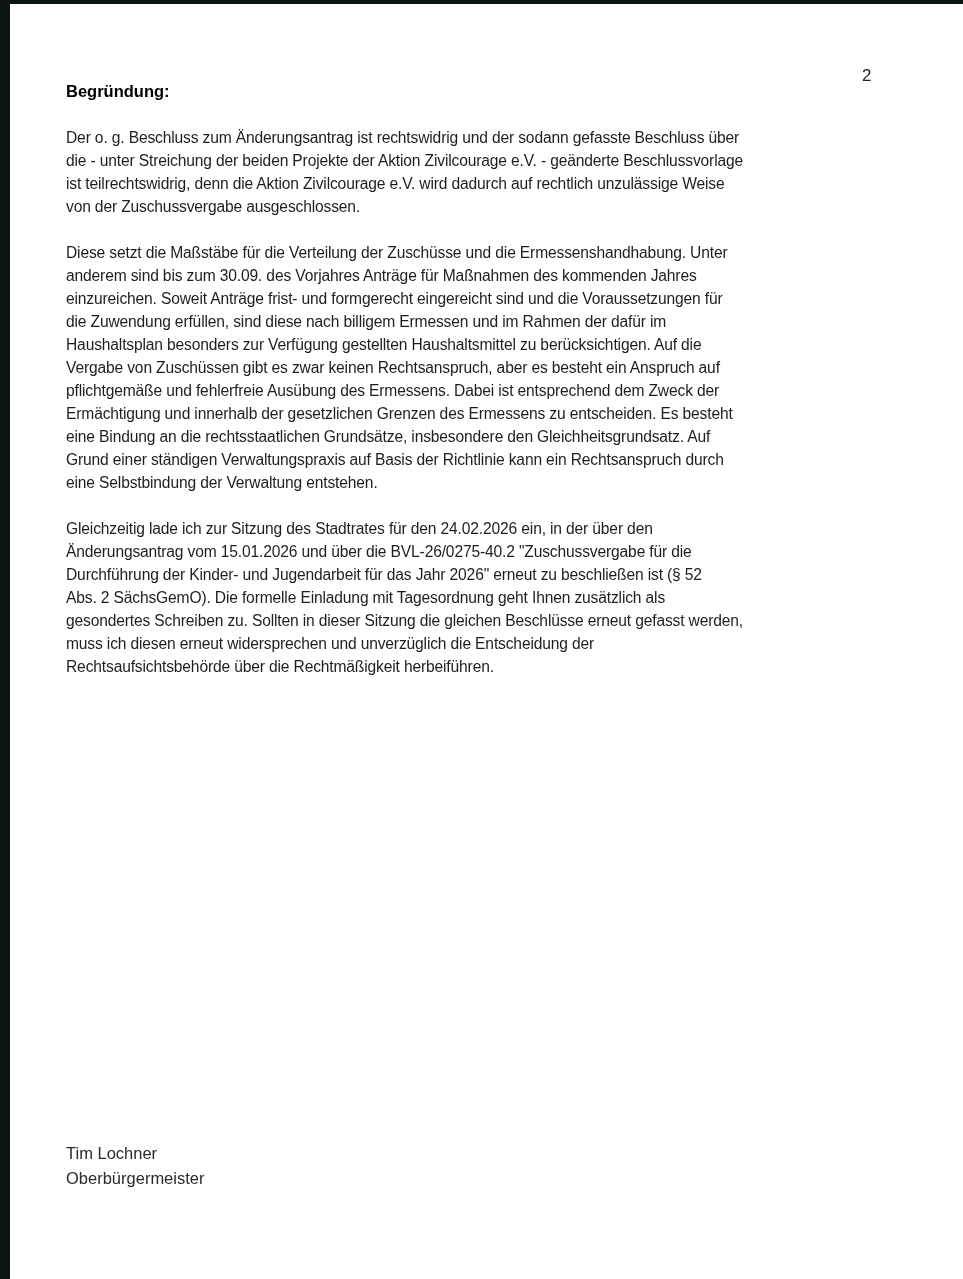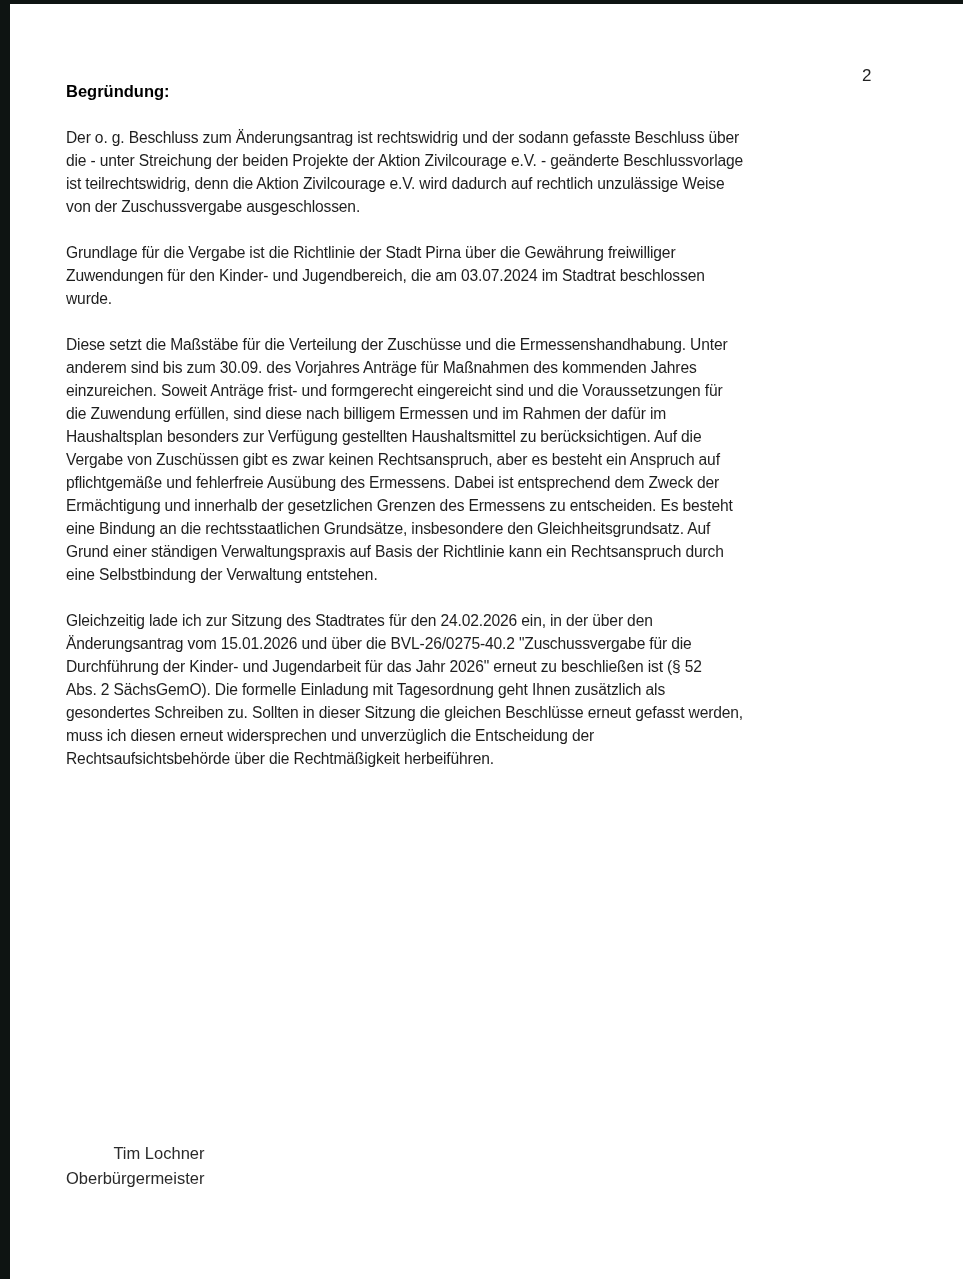--- a/index.html
+++ b/index.html
@@ -49,39 +49,35 @@
       white-space: pre-line;
     }
     .signature {
       position: absolute;
       left: 56px;
       top: 1137px;
       font-family: "Liberation Sans", sans-serif;
       font-size: 16.5px;
       line-height: 25px;
       color: #2a2a2a;
-      text-align: right;
     }
     .signature div { margin: 0; }
   </style>
 </head>
 <body>
 
 <div class="page">
   <div class="page-number">2</div>
 
   <div class="content">
     <div class="heading">Begründung:</div>
     <p class="para">Der o. g. Beschluss zum Änderungsantrag ist rechtswidrig und der sodann gefasste Beschluss über
 die - unter Streichung der beiden Projekte der Aktion Zivilcourage e.V. - geänderte Beschlussvorlage
 ist teilrechtswidrig, denn die Aktion Zivilcourage e.V. wird dadurch auf rechtlich unzulässige Weise
 von der Zuschussvergabe ausgeschlossen.</p>
-    <p class="para">Grundlage für die Vergabe ist die Richtlinie der Stadt Pirna über die Gewährung freiwilliger
-Zuwendungen für den Kinder- und Jugendbereich, die am 03.07.2024 im Stadtrat beschlossen
-wurde.</p>
     <p class="para">Diese setzt die Maßstäbe für die Verteilung der Zuschüsse und die Ermessenshandhabung. Unter
 anderem sind bis zum 30.09. des Vorjahres Anträge für Maßnahmen des kommenden Jahres
 einzureichen. Soweit Anträge frist- und formgerecht eingereicht sind und die Voraussetzungen für
 die Zuwendung erfüllen, sind diese nach billigem Ermessen und im Rahmen der dafür im
 Haushaltsplan besonders zur Verfügung gestellten Haushaltsmittel zu berücksichtigen. Auf die
 Vergabe von Zuschüssen gibt es zwar keinen Rechtsanspruch, aber es besteht ein Anspruch auf
 pflichtgemäße und fehlerfreie Ausübung des Ermessens. Dabei ist entsprechend dem Zweck der
 Ermächtigung und innerhalb der gesetzlichen Grenzen des Ermessens zu entscheiden. Es besteht
 eine Bindung an die rechtsstaatlichen Grundsätze, insbesondere den Gleichheitsgrundsatz. Auf
 Grund einer ständigen Verwaltungspraxis auf Basis der Richtlinie kann ein Rechtsanspruch durch

